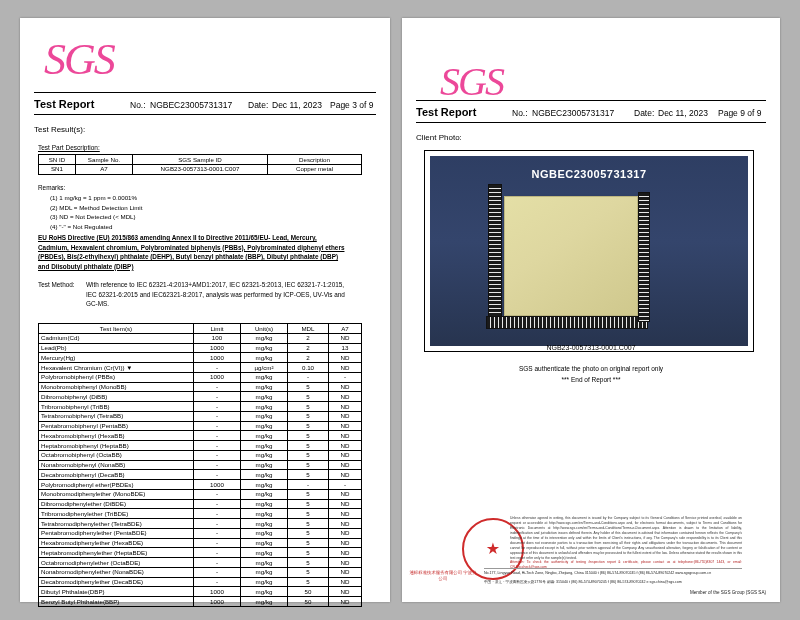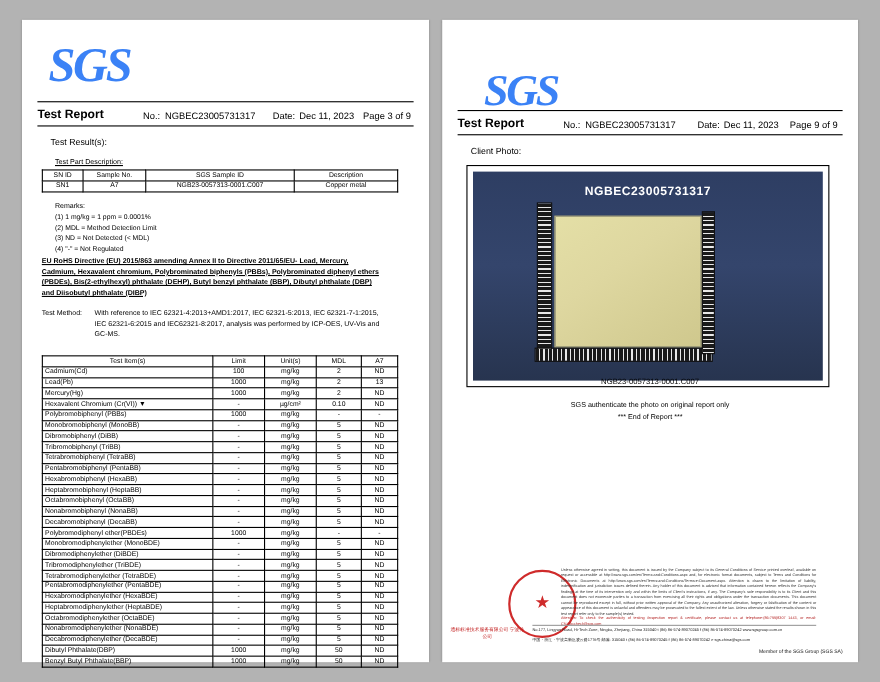--- a/index.html
+++ b/index.html
@@ -18,23 +18,23 @@
   .sheet {
     position: absolute;
     background: #ffffff;
     box-shadow: 0 0 2px rgba(0,0,0,0.35);
   }
   #sheet-left { left: 20px; top: 18px; width: 370px; height: 584px; }
   #sheet-right { left: 402px; top: 18px; width: 378px; height: 584px; }
 
   .sgs-logo {
     font-family: "Liberation Serif", serif;
-    font-weight: bold;
+    font-weight: normal;
     font-style: italic;
-    color: #3b82f6;
+    color: #ec4899;
     letter-spacing: -2px;
     line-height: 1;
     text-shadow: 0 1px 0 #ffffff;
   }
   #left-logo { position: absolute; left: 24px; top: 20px; font-size: 44px; }
   #right-logo { position: absolute; left: 38px; top: 44px; font-size: 40px; }
 
   .hdr-rule {
     position: absolute;
     border-top: 1px solid #000;
@@ -47,21 +47,20 @@
   }
   .hdr-title {
     font-weight: bold;
     font-size: 11px;
   }
 
   .sec-label {
     position: absolute;
     font-size: 8px;
     color: #000;
-    margin-left: 12px;
   }
   .u { text-decoration: underline; }
 
   table.grid {
     position: absolute;
     border-collapse: collapse;
     font-size: 6.2px;
     color: #000;
   }
   table.grid td, table.grid th {

